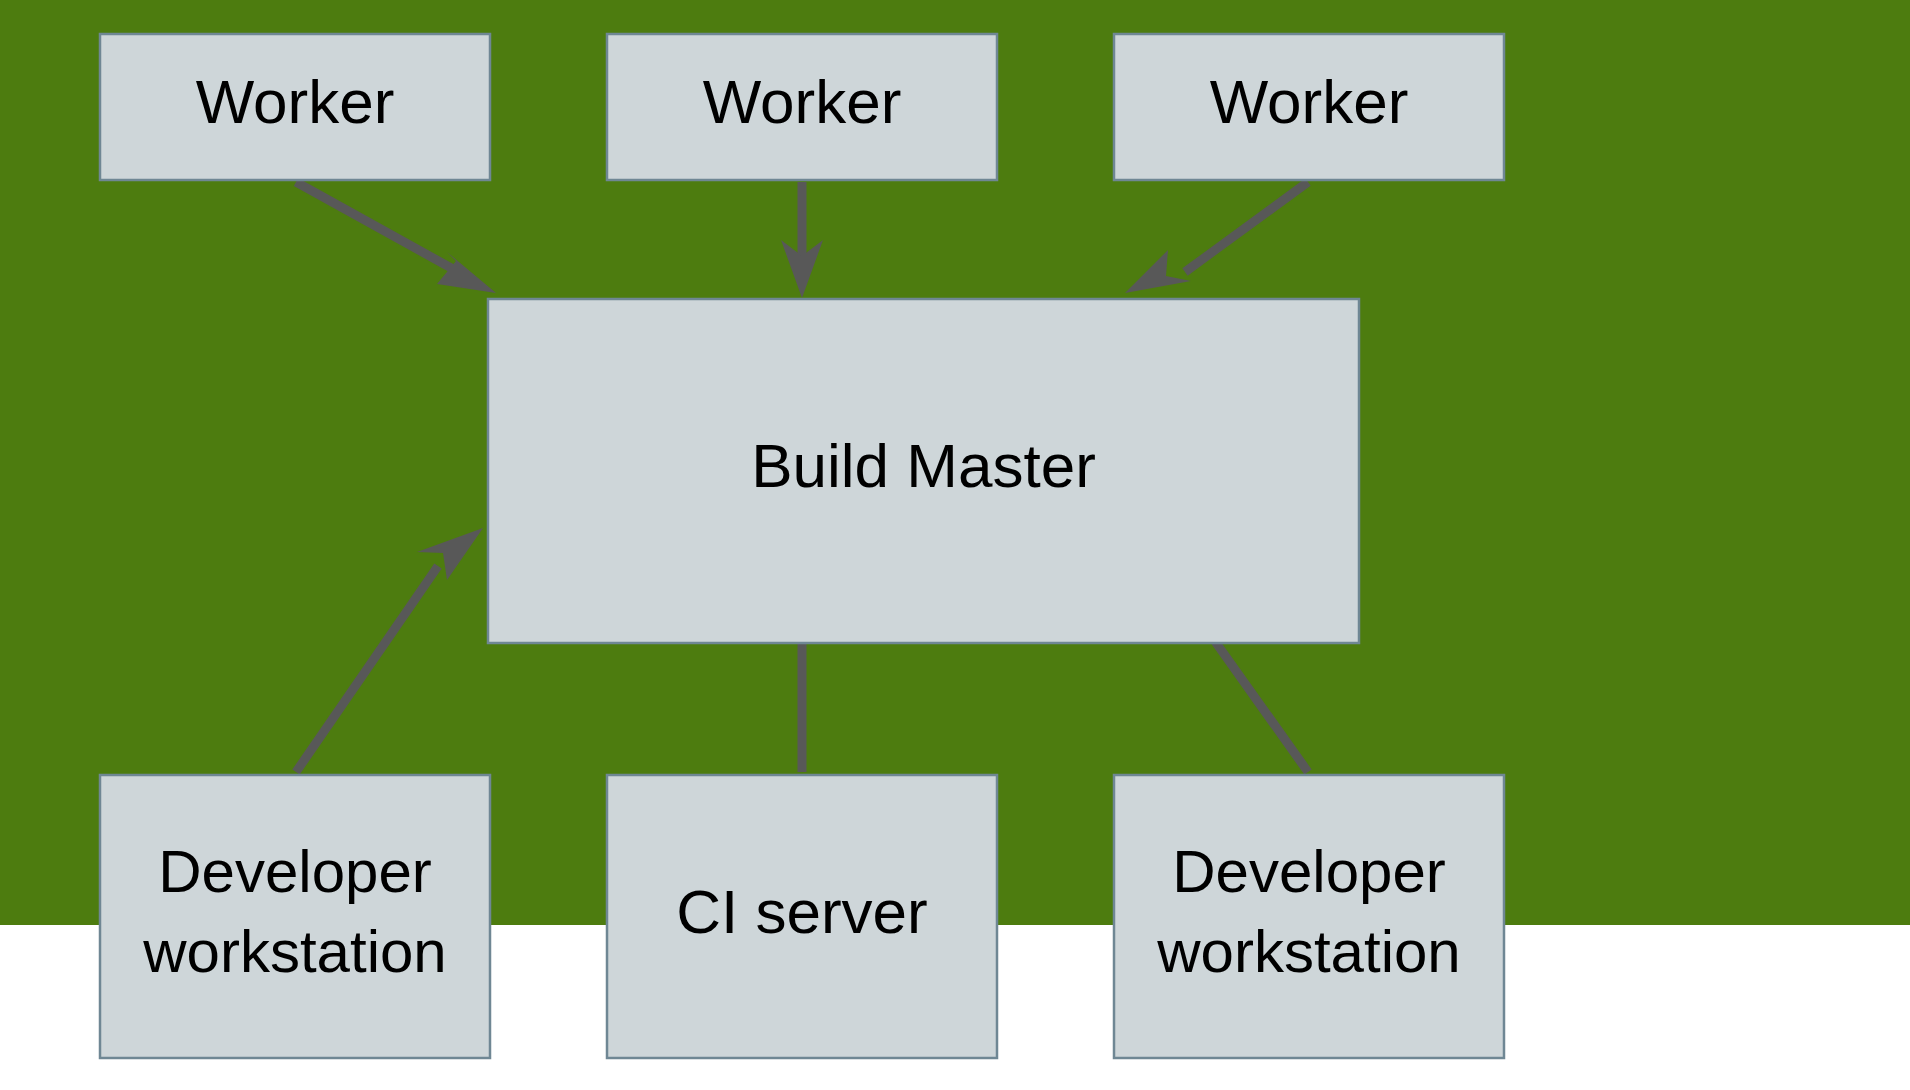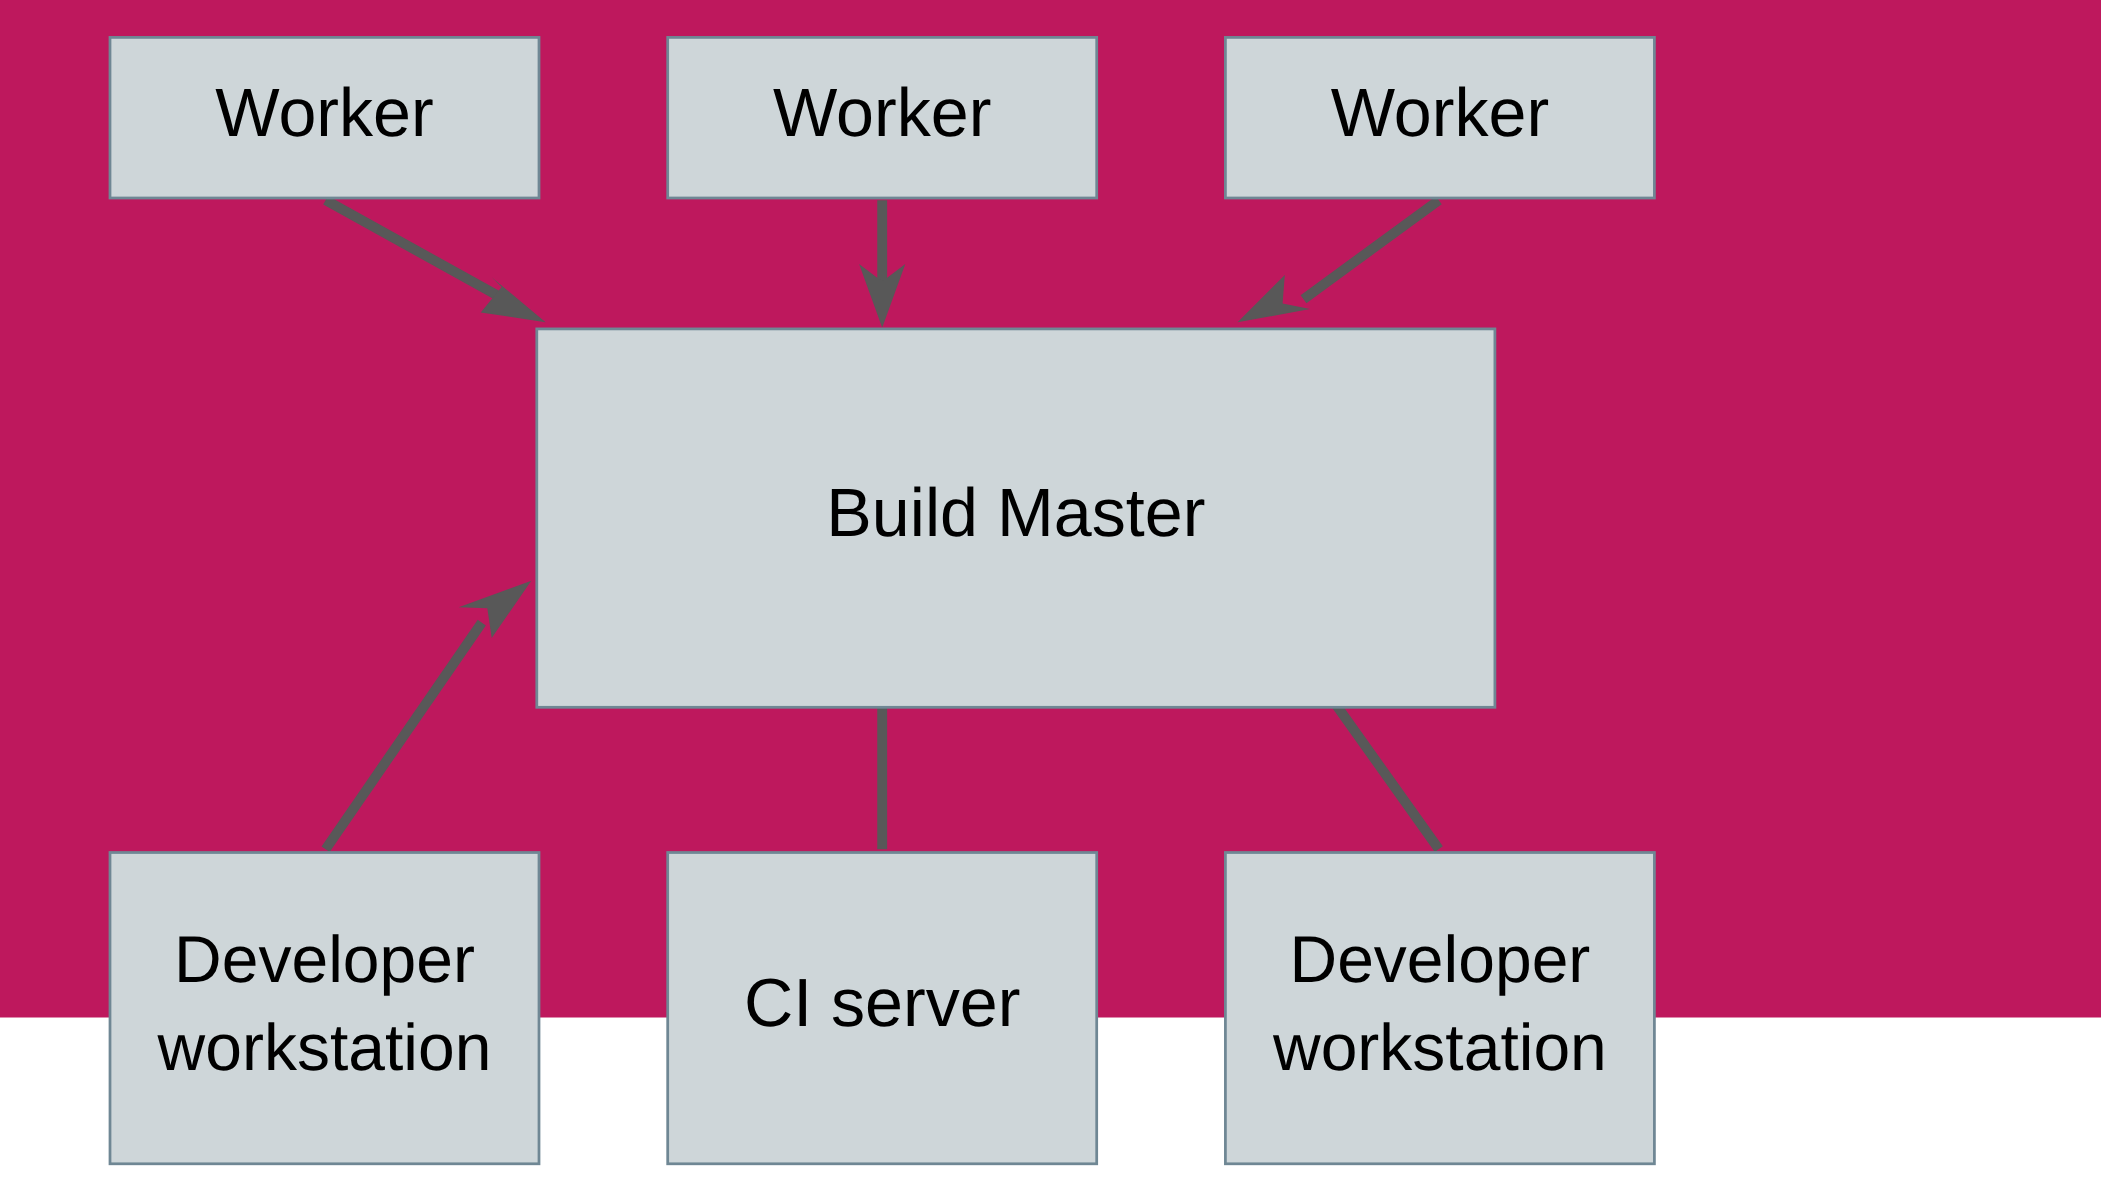--- a/index.html
+++ b/index.html
@@ -11,21 +11,21 @@
   body {
     width: 1910px;
     height: 1090px;
     overflow: hidden;
     font-family: "Liberation Sans", sans-serif;
   }
   #diagram-root {
     position: relative;
     width: 1910px;
     height: 925px;
-    background: #be185d;
+    background: #4d7c0f;
   }
   svg#diagram-svg {
     position: absolute;
     top: 0;
     left: 0;
     width: 1910px;
     height: 1090px;
     display: block;
   }
   .node-rect {

